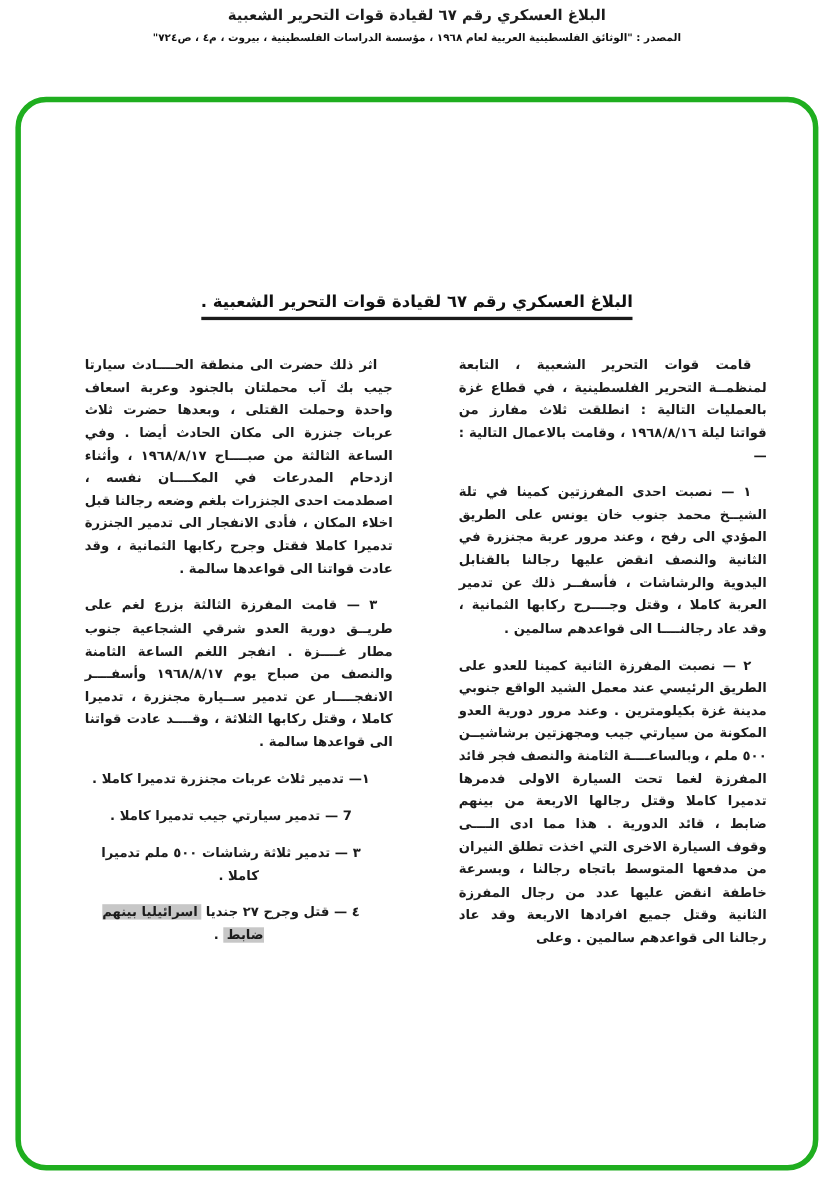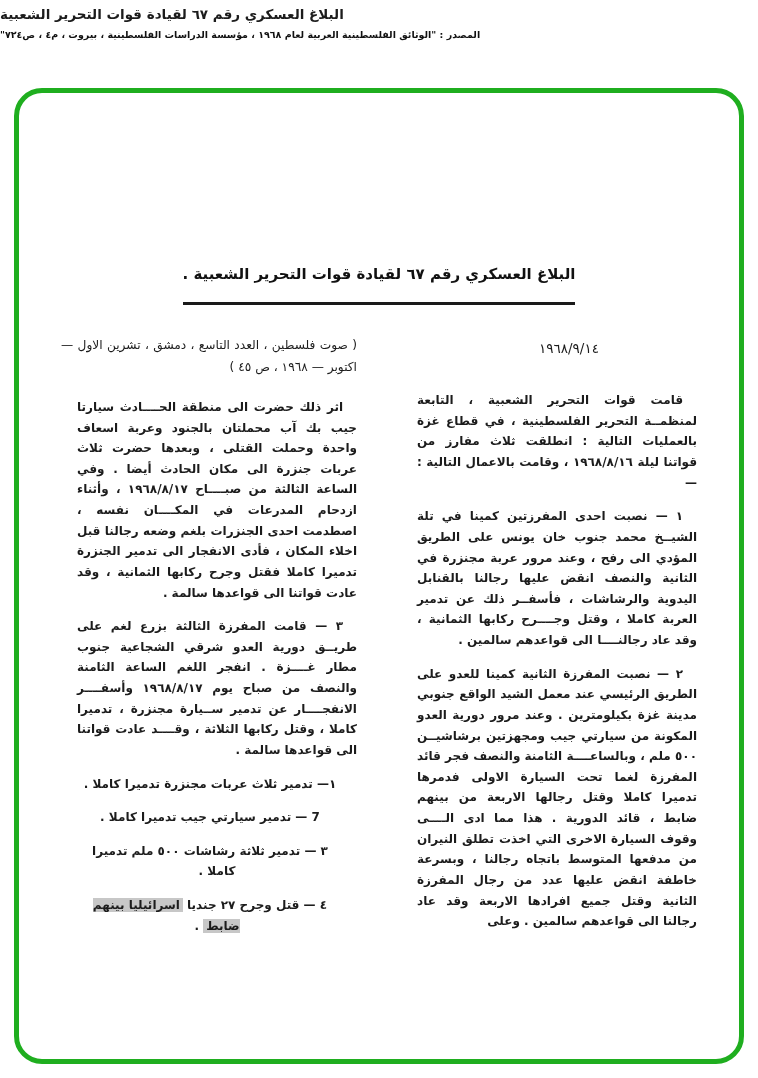--- a/index.html
+++ b/index.html
@@ -1,31 +1,31 @@
 <!DOCTYPE html>
 <html lang="ar"><head>
 <meta charset="utf-8">
 <style>
   html,body{margin:0;padding:0;}
   body{
     width:758px;height:1078px;background:#ffffff;position:relative;
     font-family:"DejaVu Sans", sans-serif;color:#1c1c1c;overflow:hidden;
   }
-  .top-header{text-align:left;padding-top:6px;direction:rtl;}
+  .top-header{text-align:center;padding-top:6px;direction:rtl;}
   .hdr-title{font-weight:bold;font-size:13.5px;letter-spacing:.2px;}
   .hdr-source{font-weight:bold;font-size:9.5px;margin-top:7px;color:#111;}
 
   .frame{
     position:absolute;left:14px;top:88px;width:730px;height:976px;
     border:5px solid #1fae1f;border-radius:28px;box-sizing:border-box;
     background:#ffffff;
   }
   .doc{direction:rtl;padding:172px 42px 0 42px;}
   .doc-title{margin:0;text-align:center;font-size:15px;font-weight:bold;color:#111;}
-  .doc-title .underline{border-bottom:3px solid #1a1a1a;padding-bottom:19px;display:inline-block;}
+  .doc-title .underline{border-bottom:3px solid #1a1a1a;padding-bottom:5px;display:inline-block;}
 
   .columns{display:flex;gap:44px;margin-top:30px;}
   .col{flex:1;min-width:0;text-align:justify;font-size:12px;line-height:1.72;}
   .date{text-align:center;font-size:13.5px;letter-spacing:1px;margin:2px 0 30px 40px;}
   .citation{margin:0 0 18px 0;font-size:12.2px;line-height:1.8;}
   .col p{margin:0 0 13px 16px;text-indent:14px;font-weight:bold;}
   .summary-heading{margin:4px 0 12px 0;}
   .summary-item{margin:0 0 11px 0;text-indent:6px;text-align:center;}
   .hl{background:#c7c7c7;padding:0 3px;}
 </style>
@@ -37,27 +37,25 @@
   <div class="hdr-source">المصدر : "الوثائق الفلسطينية العربية لعام ١٩٦٨ ، مؤسسة الدراسات الفلسطينية ، بيروت ، م٤ ، ص٧٢٤"</div>
 </header>
 
 <div class="frame">
   <div class="doc">
     <h1 class="doc-title">
       <span class="underline">البلاغ العسكري رقم ٦٧ لقيادة قوات التحرير الشعبية .</span>
     </h1>
     <div class="columns">
       <div class="col col-right">
-        <div class="date">١٩٦٨/٩/١٤</div>
         <p>قامت قوات التحرير الشعبية ، التابعة لمنظمــة التحرير الفلسطينية ، في قطاع غزة بالعمليات التالية : انطلقت ثلاث مفارز من قواتنا ليلة ١٩٦٨/٨/١٦ ، وقامت بالاعمال التالية : —</p>
         <p>١ — نصبت احدى المفرزتين كمينا في تلة الشيــخ محمد جنوب خان يونس على الطريق المؤدي الى رفح ، وعند مرور عربة مجنزرة في الثانية والنصف انقض عليها رجالنا بالقنابل اليدوية والرشاشات ، فأسفــر ذلك عن تدمير العربة كاملا ، وقتل وجــــرح ركابها الثمانية ، وقد عاد رجالنــــا الى قواعدهم سالمين .</p>
         <p>٢ — نصبت المفرزة الثانية كمينا للعدو على الطريق الرئيسي عند معمل الشيد الواقع جنوبي مدينة غزة بكيلومترين . وعند مرور دورية العدو المكونة من سيارتي جيب ومجهزتين برشاشيــن ٥٠٠ ملم ، وبالساعــــة الثامنة والنصف فجر قائد المفرزة لغما تحت السيارة الاولى فدمرها تدميرا كاملا وقتل رجالها الاربعة من بينهم ضابط ، قائد الدورية . هذا مما ادى الــــى وقوف السيارة الاخرى التي اخذت تطلق النيران من مدفعها المتوسط باتجاه رجالنا ، وبسرعة خاطفة انقض عليها عدد من رجال المفرزة الثانية وقتل جميع افرادها الاربعة وقد عاد رجالنا الى قواعدهم سالمين . وعلى</p>
       </div>
       <div class="col col-left">
-        <div class="citation">( صوت فلسطين ، العدد التاسع ، دمشق ، تشرين الاول — اكتوبر — ١٩٦٨ ، ص ٤٥ )</div>
         <p>اثر ذلك حضرت الى منطقة الحــــادث سيارتا جيب بك آب محملتان بالجنود وعربة اسعاف واحدة وحملت القتلى ، وبعدها حضرت ثلاث عربات جنزرة الى مكان الحادث أيضا . وفي الساعة الثالثة من صبــــاح ١٩٦٨/٨/١٧ ، وأثناء ازدحام المدرعات في المكــــان نفسه ، اصطدمت احدى الجنزرات بلغم وضعه رجالنا قبل اخلاء المكان ، فأدى الانفجار الى تدمير الجنزرة تدميرا كاملا فقتل وجرح ركابها الثمانية ، وقد عادت قواتنا الى قواعدها سالمة .</p>
         <p>٣ — قامت المفرزة الثالثة بزرع لغم على طريــق دورية العدو شرقي الشجاعية جنوب مطار غــــزة . انفجر اللغم الساعة الثامنة والنصف من صباح يوم ١٩٦٨/٨/١٧ وأسفــــر الانفجــــار عن تدمير ســيارة مجنزرة ، تدميرا كاملا ، وقتل ركابها الثلاثة ، وقــــد عادت قواتنا الى قواعدها سالمة .</p>
         <p class="summary-item">١— تدمير ثلاث عربات مجنزرة تدميرا كاملا .</p>
         <p class="summary-item">7 — تدمير سيارتي جيب تدميرا كاملا .</p>
         <p class="summary-item">٣ — تدمير ثلاثة رشاشات ٥٠٠ ملم تدميرا كاملا .</p>
         <p class="summary-item"><span>٤ — قتل وجرح ٢٧ جنديا </span><span class="hl">اسرائيليا بينهم ضابط</span><span> .</span></p>
       </div>
     </div>
   </div>
 </div>

